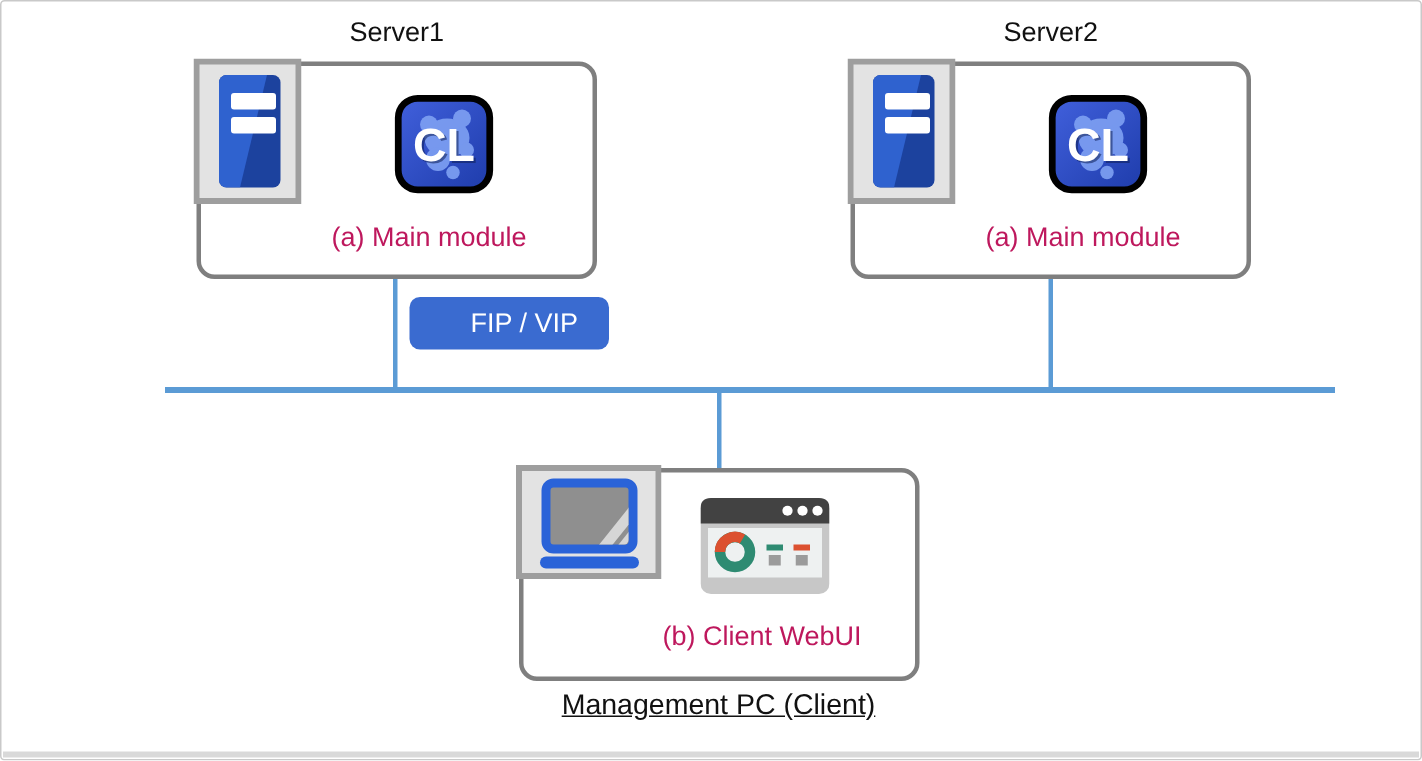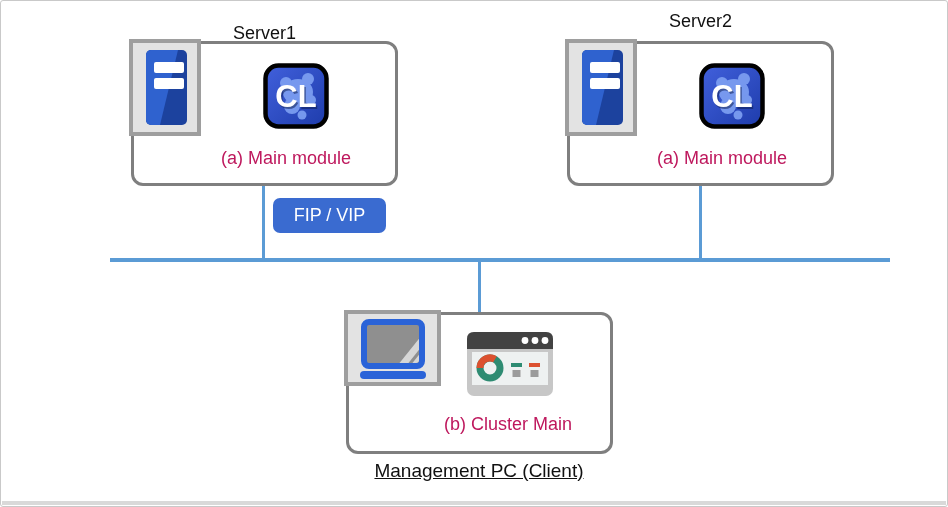--- a/index.html
+++ b/index.html
@@ -13,21 +13,21 @@
   .node-box {
     position:absolute; box-sizing:border-box; background:#fff;
     border:3px solid #7f7f7f; border-radius:12px;
   }
   .icon-abs { position:absolute; }
   .module-label { position:absolute; font-size:18px; text-align:center; color:#be185d; white-space:nowrap; }
   .caption { position:absolute; font-size:19px; text-align:center; color:#111; white-space:nowrap;text-decoration:underline; }
   .fip-badge {
     position:absolute; left:272px; top:197px; width:113px; height:35px;
     background:#3a6bd0; color:#fff; border-radius:7px; font-size:18px;
-    display:flex; align-items:center; justify-content:center; white-space:nowrap;
+    display:flex; align-items:center; justify-content:center; white-space:nowrap;padding-left:20px;
   }
   .footer-strip {
     position:absolute; left:1px; right:1px; bottom:1px; height:4px;
     background:#d9d9d9;
   }
   svg text { font-family:"Liberation Sans", sans-serif; }
 </style>
 </head>
 <body>
 
@@ -46,21 +46,21 @@
           <rect x="23" y="15" width="52" height="38" rx="3"></rect>
         </clipPath>
     </defs>
   </svg>
 
   <div class="net-line" style="left:109px; top:257px; width:780px; height:4px;"></div>
   <div class="net-line" style="left:261px; top:184px; width:3px; height:74px;"></div>
   <div class="net-line" style="left:698px; top:184px; width:3px; height:74px;"></div>
   <div class="net-line" style="left:477px; top:261px; width:3px; height:51px;"></div>
 
-  <div class="node-title" style="left:130px; top:10px; width:267px;margin-top:12px;">Server1</div>
+  <div class="node-title" style="left:130px; top:10px; width:267px;">Server1</div>
   <div class="node-box" style="left:130px; top:40px; width:267px; height:145px;"></div>
   <svg class="icon-abs" style="left:128px; top:38px;" width="72" height="97" viewBox="0 0 72 97">
     <rect x="2" y="2" width="68" height="93" fill="#e3e3e3" stroke="#9e9e9e" stroke-width="4"></rect>
     <rect x="17" y="11" width="41" height="75" rx="5" fill="#1c429e"></rect>
     <path d="M17 86 V11 H49 L31 86 Z" fill="#2f62cf" clip-path="url(#towerClip)"></path>
     <rect x="25" y="23" width="30" height="11" rx="2" fill="#ffffff"></rect>
     <rect x="25" y="39" width="30" height="11" rx="2" fill="#ffffff"></rect>
   </svg>
   <svg class="icon-abs" style="left:261px; top:61px;" width="68" height="68" viewBox="0 0 68 68">
     <rect x="3.5" y="3.5" width="61" height="61" rx="13" fill="url(#clGrad)" stroke="#000000" stroke-width="4.5"></rect>
@@ -120,17 +120,17 @@
     <circle cx="68" cy="8.5" r="3.4" fill="#ffffff"></circle>
     <circle cx="78" cy="8.5" r="3.4" fill="#ffffff"></circle>
     <rect x="5" y="20" width="76" height="33" fill="#eef1f1"></rect>
     <circle cx="23" cy="36" r="10" fill="none" stroke="#2e8b72" stroke-width="7"></circle>
     <path d="M13 36 A 10 10 0 0 1 28 27.3" fill="none" stroke="#dc5130" stroke-width="7"></path>
     <rect x="44" y="31" width="11" height="4" fill="#2e8b72"></rect>
     <rect x="45.5" y="38" width="8" height="7" fill="#9b9b9b"></rect>
     <rect x="62" y="31" width="11" height="4" fill="#dc5130"></rect>
     <rect x="63.5" y="38" width="8" height="7" fill="#9b9b9b"></rect>
   </svg>
-  <div class="module-label" style="left:407px; top:413px; width:200px;">(b) Cluster Main</div>
+  <div class="module-label" style="left:407px; top:413px; width:200px;">(b) Client WebUI</div>
   <div class="caption" style="left:288px; top:459px; width:380px;">Management PC (Client)</div>
 
   <div class="footer-strip"></div>
 </div>
 
 </body></html>

